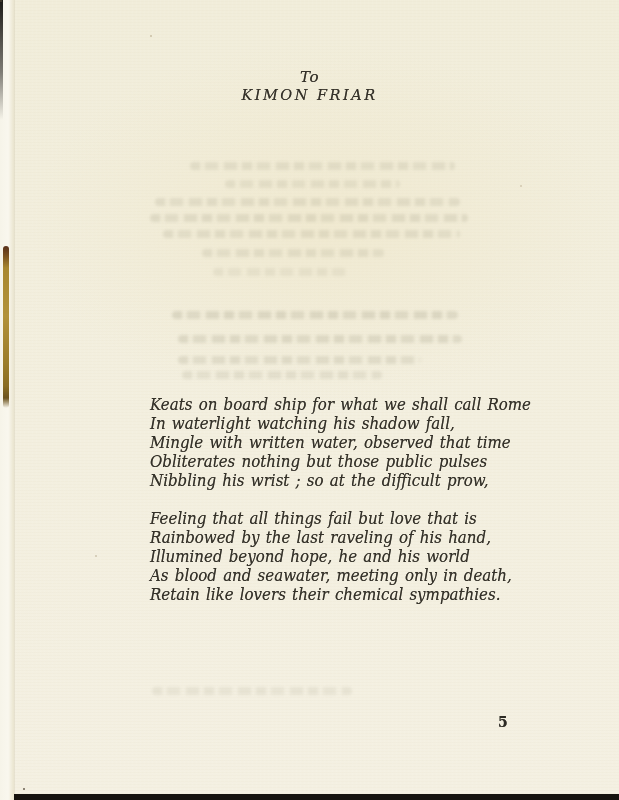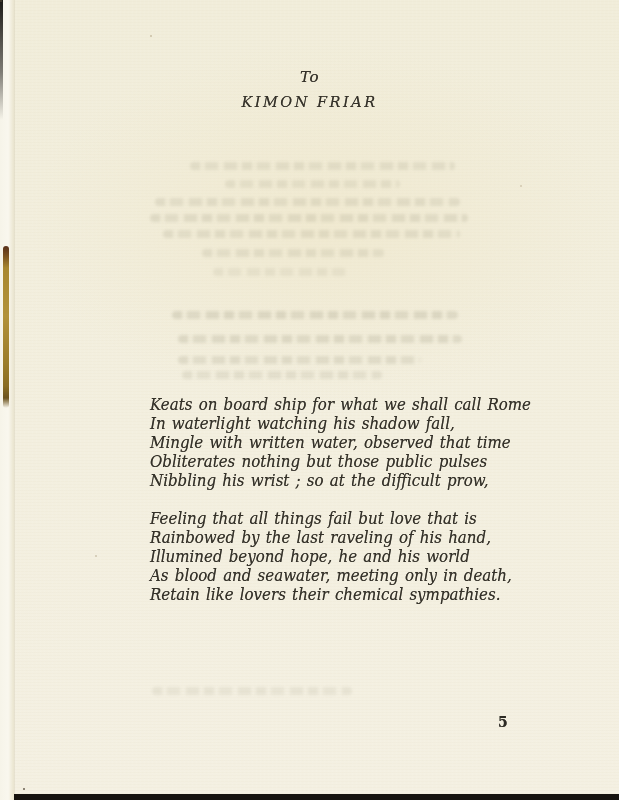--- a/index.html
+++ b/index.html
@@ -72,21 +72,21 @@
   .dedication {
     position: absolute; left: 0; top: 68px; width: 619px;
     text-align: center; color: #343129;
   }
   .ded-to {
     font-style: italic; font-size: 15px; line-height: 18px;
     letter-spacing: 0.5px;
     text-shadow: 0 0 0.6px rgba(52,49,41,0.7);
   }
   .ded-name {
-    margin-top: 7px;
+    margin-top: 0;
     font-style: italic; font-size: 14.5px; line-height: 18px;
     letter-spacing: 2.5px;
     text-shadow: 0 0 0.6px rgba(52,49,41,0.7);
   }
 
   
   .poem {
     position: absolute; left: 150px; top: 395px; width: 360px;
     font-style: italic; font-size: 16px; line-height: 19px;
     color: #343129;

